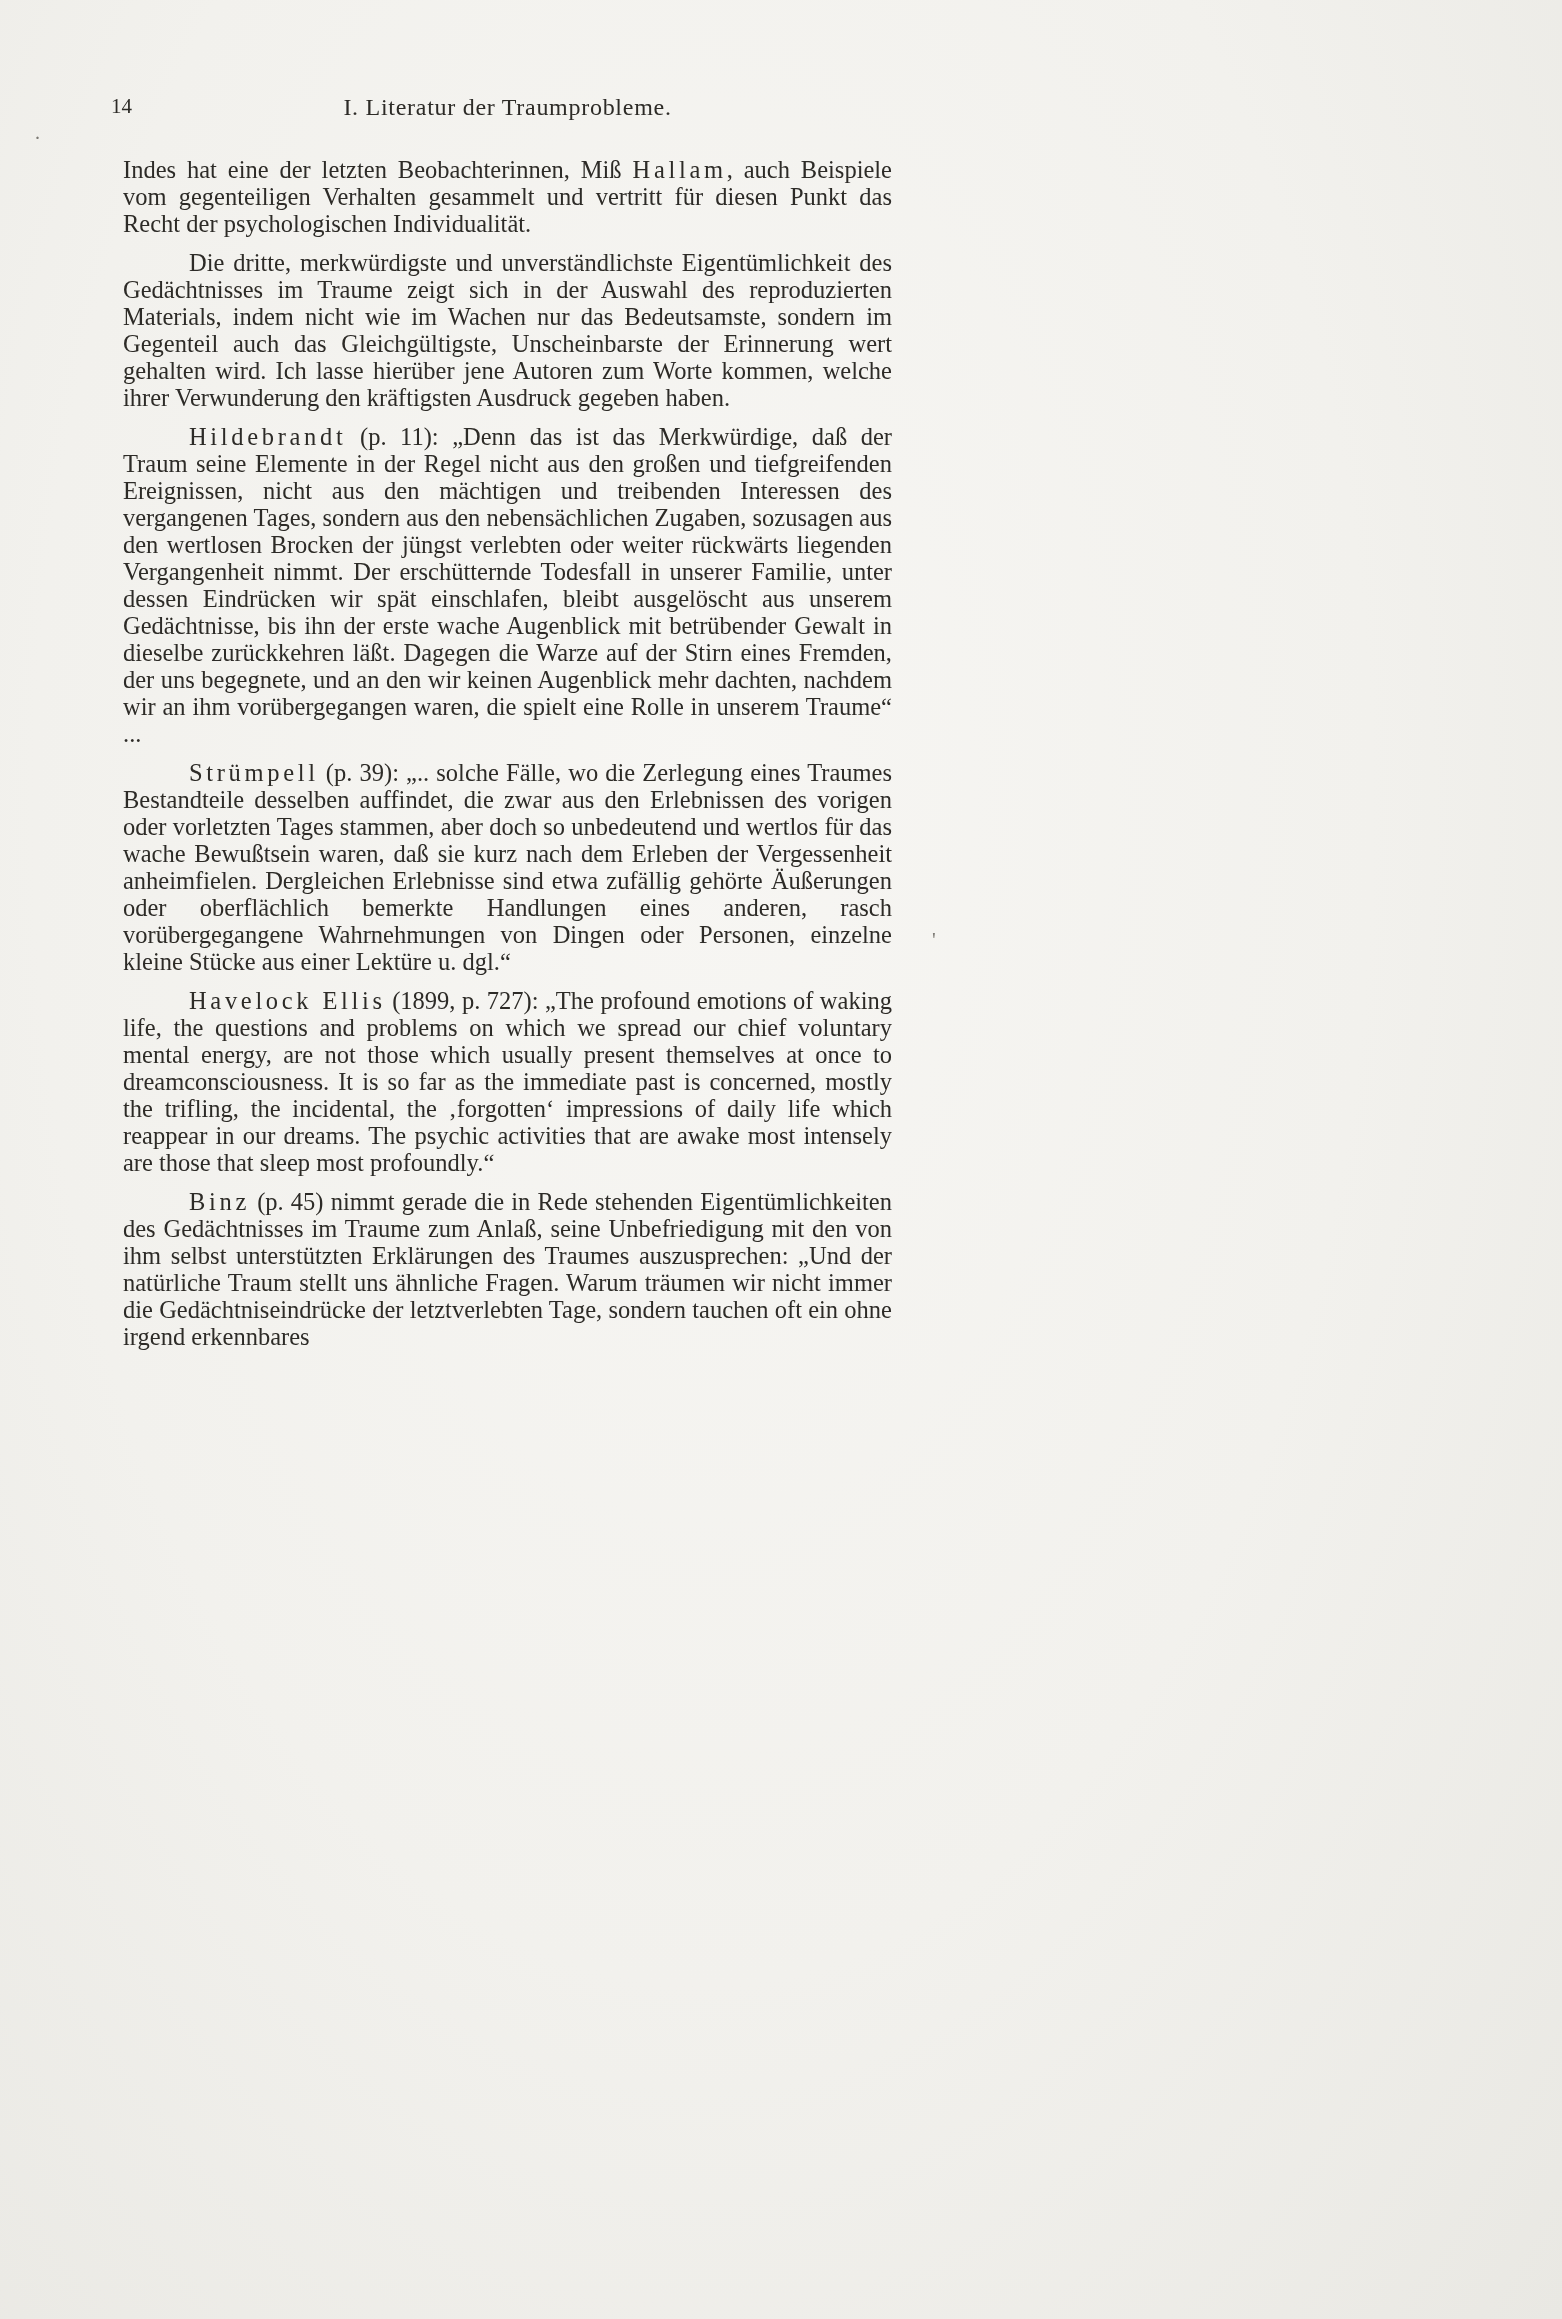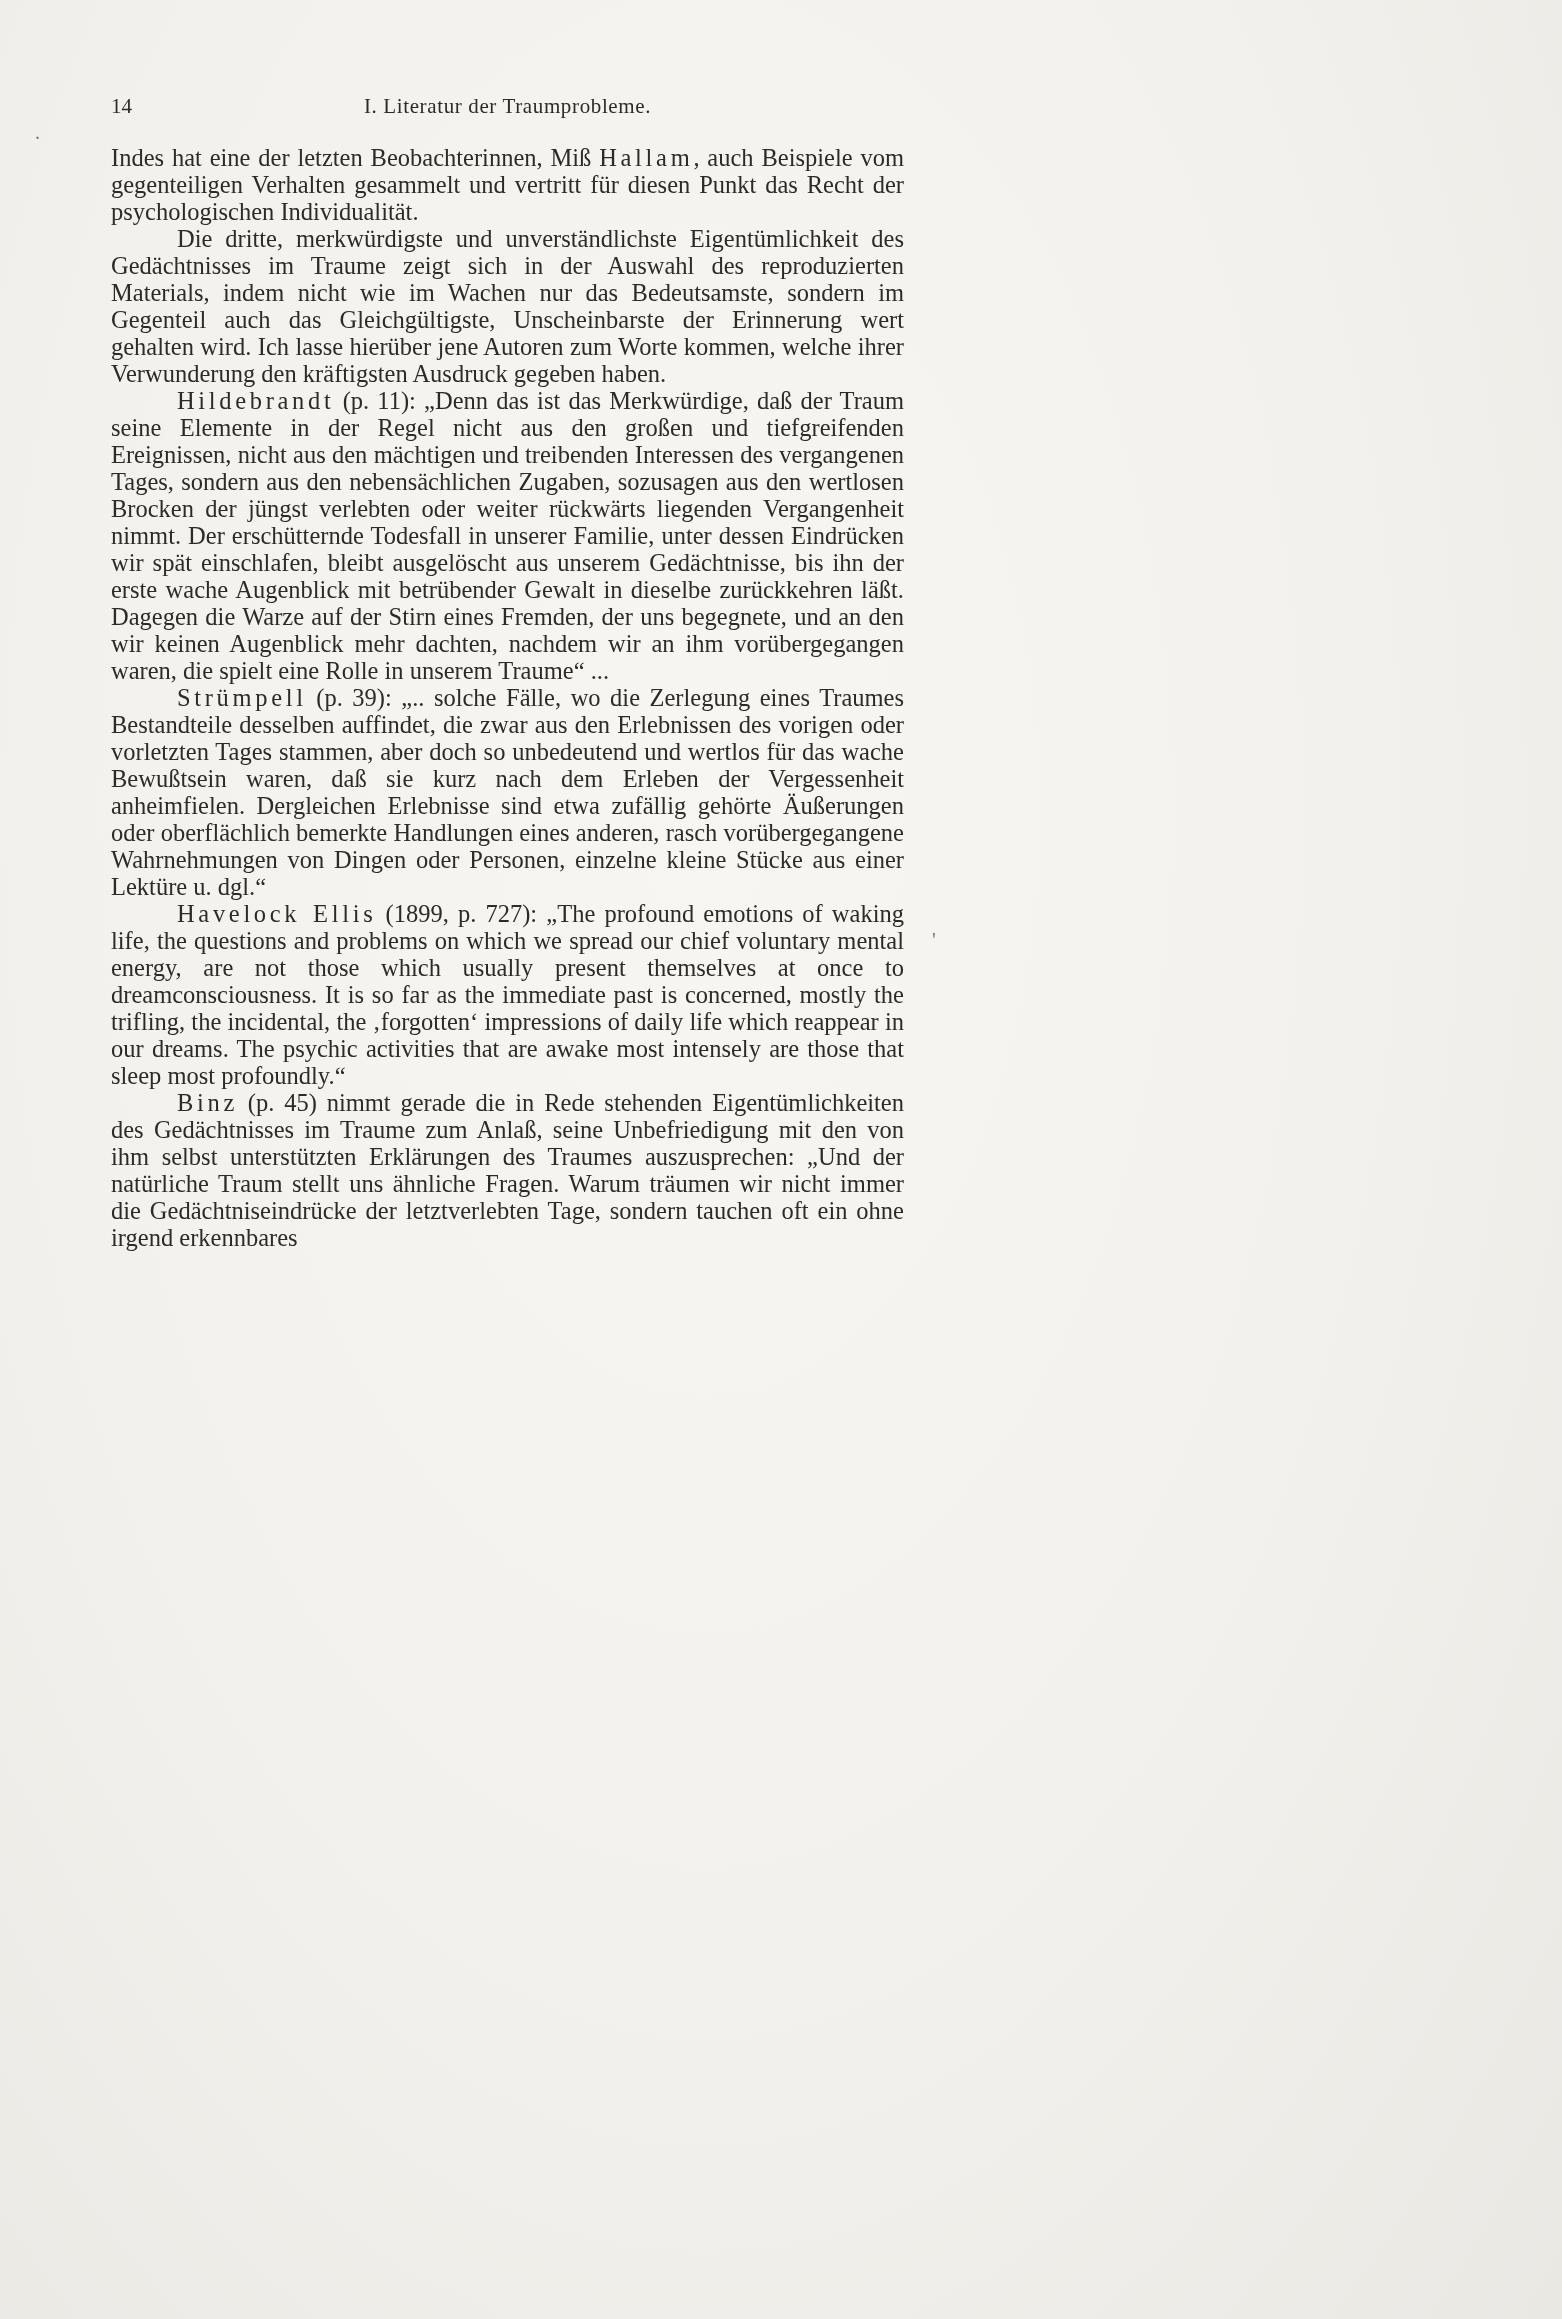--- a/index.html
+++ b/index.html
@@ -22,34 +22,34 @@
   }
   .pagenum {
     position: absolute;
     left: 0;
     top: 0;
     font-size: 21px;
   }
   .running {
     display: block;
     text-align: center;
-    font-size: 21px;
+    font-size: 24px;
     letter-spacing: 0.03em;
   }
   .body-text {
     position: absolute;
     top: 144px;
     left: 111px;
     width: 793px;
     font-size: 24.5px;
     line-height: 27px;
     text-align: justify;
     text-justify: inter-word;
   }
-  .para { margin: 0; }
+  .para { margin: 12px; }
   .para.indent { text-indent: 66px; }
   .spaced { letter-spacing: 0.15em; }
   .artifact {
     position: absolute;
     font-size: 21px;
     color: #55524c;
     opacity: 0.75;
   }
 </style>
 </head>

